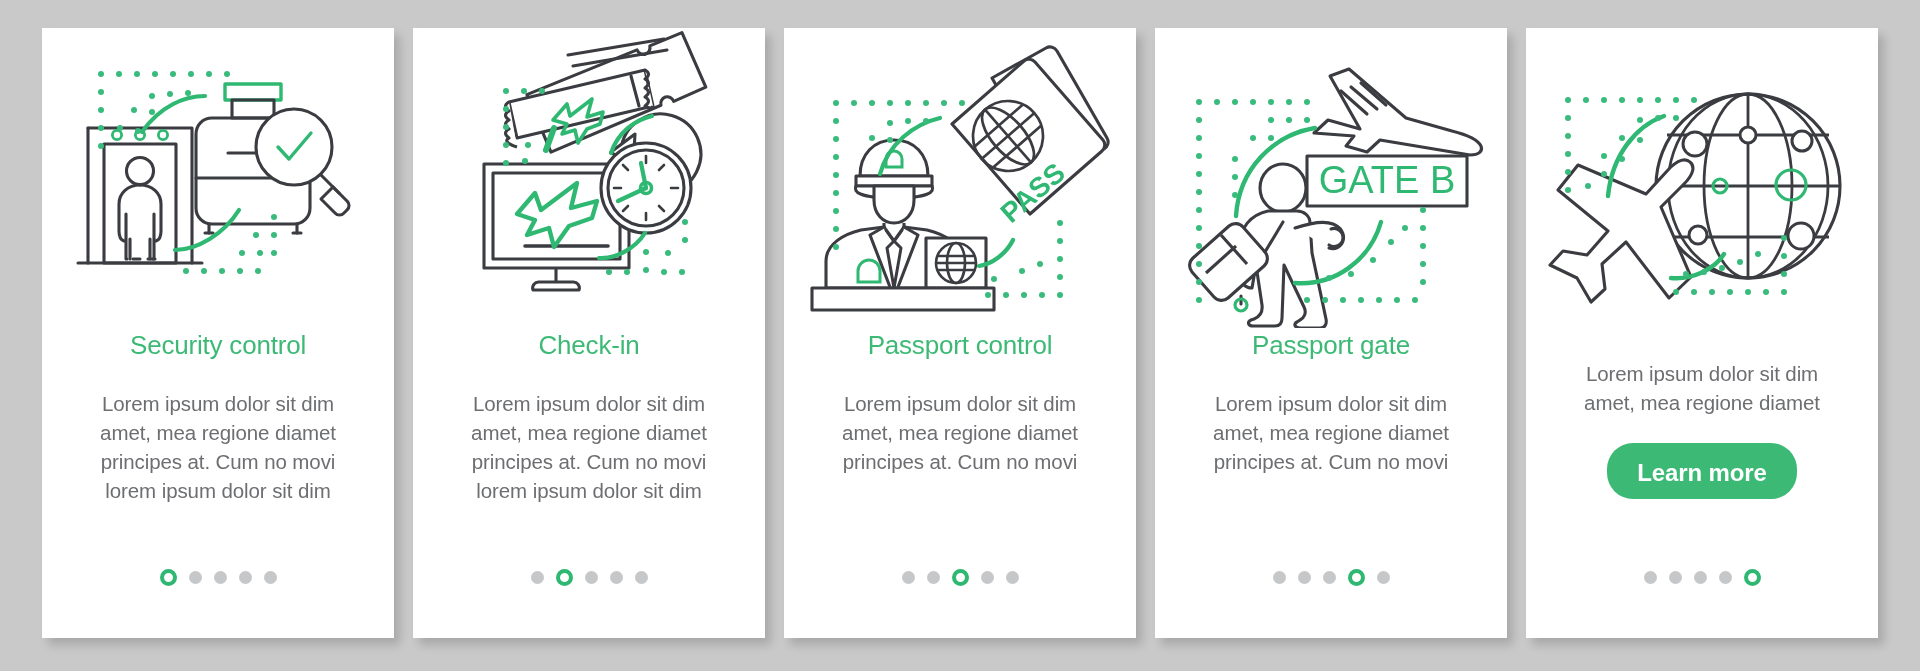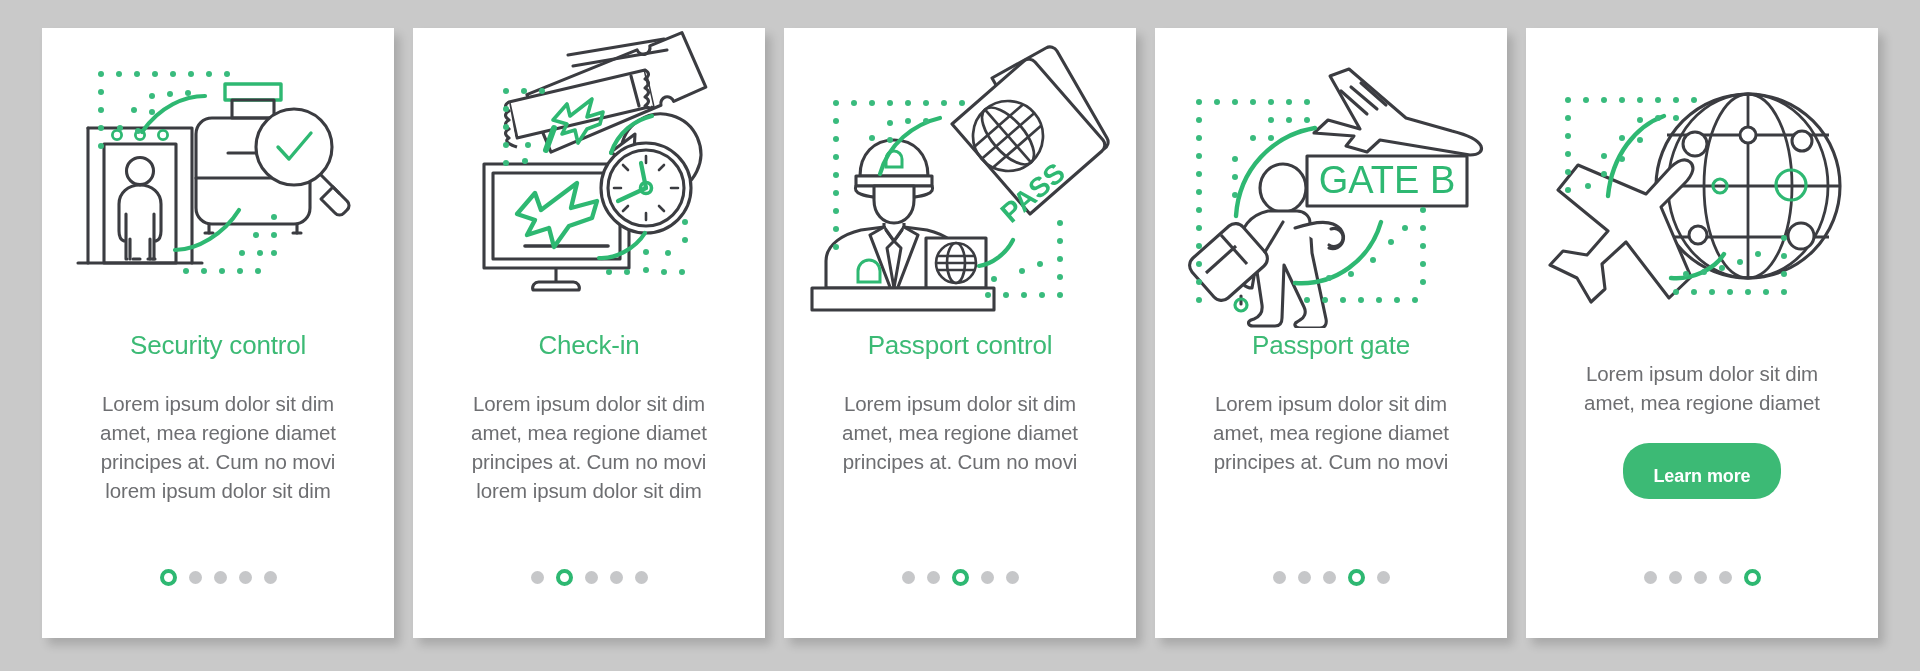--- a/index.html
+++ b/index.html
@@ -57,25 +57,25 @@
   }
   .cta-wrap {
     margin-top: 26px;
     display: flex;
     justify-content: center;
     width: 100%;
   }
   .cta {
     background: #3cba75;
     color: #ffffff;
-    font-size: 18px;
+    font-size: 24px;
     font-weight: bold;
     border: none;
     border-radius: 26px;
-    padding: 24px 30px 14px 30px;
+    padding: 18px 30px 14px 30px;
     line-height: 1;
     cursor: pointer;
     letter-spacing: -0.1px;
   }
   .dots {
     position: absolute;
     bottom: 52px;
     left: 0; right: 0;
     display: flex;
     justify-content: center;

